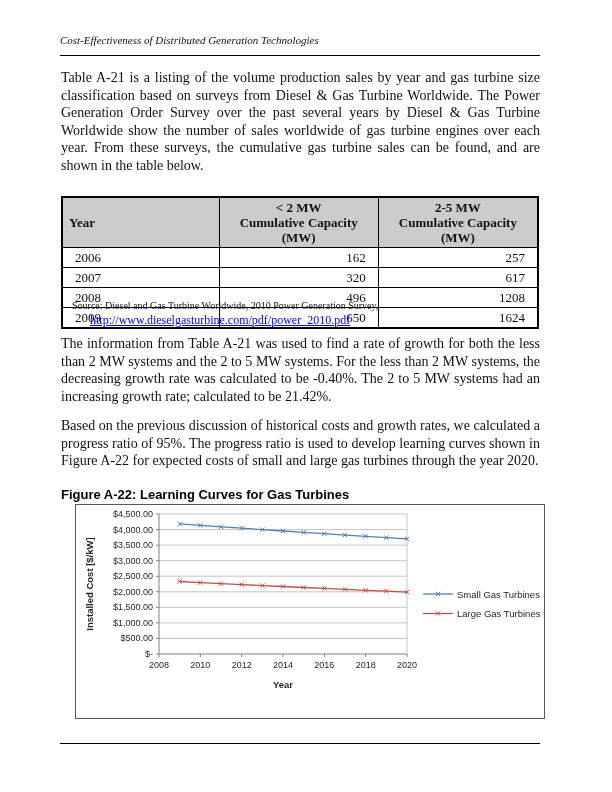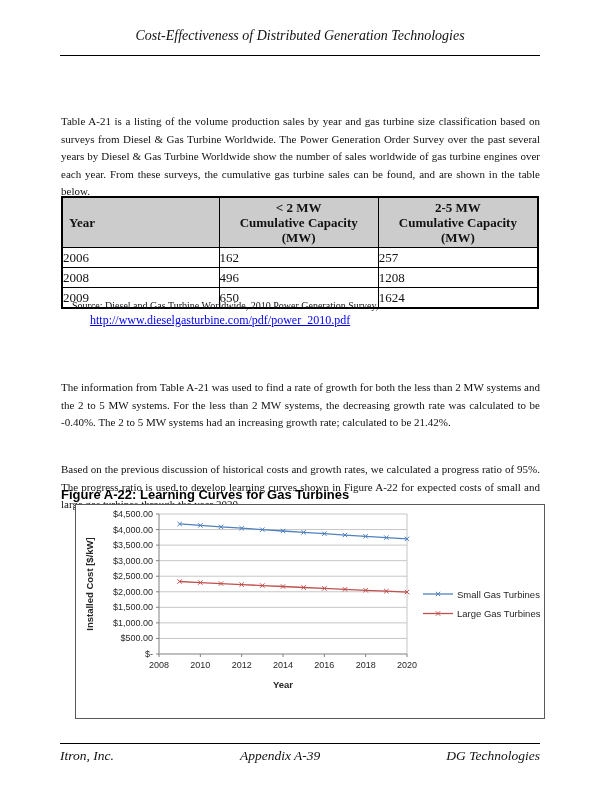--- a/index.html
+++ b/index.html
@@ -3,34 +3,33 @@
 <meta charset="utf-8">
 <style>
   html,body{margin:0;padding:0;background:#e8e8e8;}
   .page{
     position:relative;width:612px;height:792px;background:#ffffff;
     margin:0 auto;font-family:"Liberation Serif",serif;color:#111;
     overflow:hidden;
   }
   
   .running-header{
-    position:absolute;top:28px;left:60px;width:480px;text-align:center;
-    font-style:italic;font-size:14px;
+    position:absolute;top:34px;left:60px;width:480px;text-align:left;
+    font-style:italic;font-size:11px;
   }
   .header-rule{position:absolute;top:55px;left:60px;width:480px;border-top:1.5px solid #000;}
   .footer-rule{position:absolute;top:743px;left:60px;width:480px;border-top:1.5px solid #000;}
   .running-footer{
     position:absolute;top:748px;left:60px;width:480px;display:flex;
     justify-content:space-between;font-style:italic;font-size:13.5px;
   }
   
   .para{
-    position:absolute;left:61px;width:479px;font-size:11px;line-height:17.6px;
+    position:absolute;left:61px;width:479px;font-size:14px;line-height:17.6px;
     text-align:justify;
-    margin-top:44px;
   }
   .para1{top:69px;}
   .para2{top:335px;}
   .para3{top:417px;}
   .caption{
     position:absolute;left:61px;font-family:"Liberation Sans",sans-serif;
     font-weight:bold;font-size:13px;color:#000;
   }
   .table-caption{top:179px;}
   .figure-caption{top:487px;}
@@ -40,23 +39,23 @@
     font-size:13px;
   }
   table.sales,table.sales th,table.sales td{border:1px solid #000;}
   table.sales{border:2px solid #000;}
   table.sales th{
     background:#cccccc;font-weight:bold;text-align:center;vertical-align:middle;
     padding:2px 4px;height:30px;
   }
   table.sales th.year-col{text-align:left;padding-left:6px;width:33%;}
   table.sales th .hline{display:block;line-height:15px;}
-  table.sales td{height:17px;padding:1px 0;}
+  table.sales td{height:17px;padding:1px 12px;}
   table.sales td.year{text-align:left;}
-  table.sales td.num{text-align:left;font-family:Liberation Serif, serif;}
+  table.sales td.num{text-align:right;font-family:Liberation Serif, serif;}
   
   .source-note{position:absolute;top:299px;left:72px;font-size:10px;line-height:14px;}
   .source-link{
     position:absolute;top:313px;left:90px;font-size:12px;
     color:#0000ee;text-decoration:underline;
   }
   
   .figure-box{
     position:absolute;top:504px;left:75px;width:468px;height:213px;
     border:1px solid #595959;background:#fff;
@@ -87,20 +86,25 @@
           <span class="hline">2-5 MW</span>
           <span class="hline">Cumulative Capacity (MW)</span>
         </th>
       </tr>
     </thead>
     <tbody>
       <tr>
         <td class="year">2006</td>
         <td class="num">162</td>
         <td class="num">257</td>
+      </tr>
+      <tr>
+        <td class="year">2007</td>
+        <td class="num">320</td>
+        <td class="num">617</td>
       </tr>
       <tr>
         <td class="year">2008</td>
         <td class="num">496</td>
         <td class="num">1208</td>
       </tr>
       <tr>
         <td class="year">2009</td>
         <td class="num">650</td>
         <td class="num">1624</td>
@@ -233,19 +237,14 @@
           <line x1="347" y1="108.5" x2="377" y2="108.5" stroke="#C0504D" stroke-width="1.3"></line>
           <line x1="359.8" y1="106.3" x2="364.2" y2="110.7" stroke="#C0504D" stroke-width="1"></line>
           <line x1="359.8" y1="110.7" x2="364.2" y2="106.3" stroke="#C0504D" stroke-width="1"></line>
           <text x="381" y="112" fill="#262626" font-size="9.5" font-family="&quot;Liberation Sans&quot;, sans-serif" text-anchor="start" font-weight="normal">Large Gas Turbines</text>
         </g>
         <text x="207" y="183" fill="#262626" font-size="9.5" font-family="&quot;Liberation Sans&quot;, sans-serif" text-anchor="middle" font-weight="bold">Year</text>
         <text x="17" y="79" fill="#262626" font-size="9.5" font-family="&quot;Liberation Sans&quot;, sans-serif" text-anchor="middle" font-weight="bold" transform="rotate(-90 17 79)">Installed Cost [$/kW]</text>
       </svg></div>
 
   <div class="footer-rule"></div>
-  <div class="running-footer">
-    <span>Itron, Inc.</span>
-    <span>Appendix A-39</span>
-    <span>DG Technologies</span>
-  </div>
 
 </div>
 
 </body></html>

